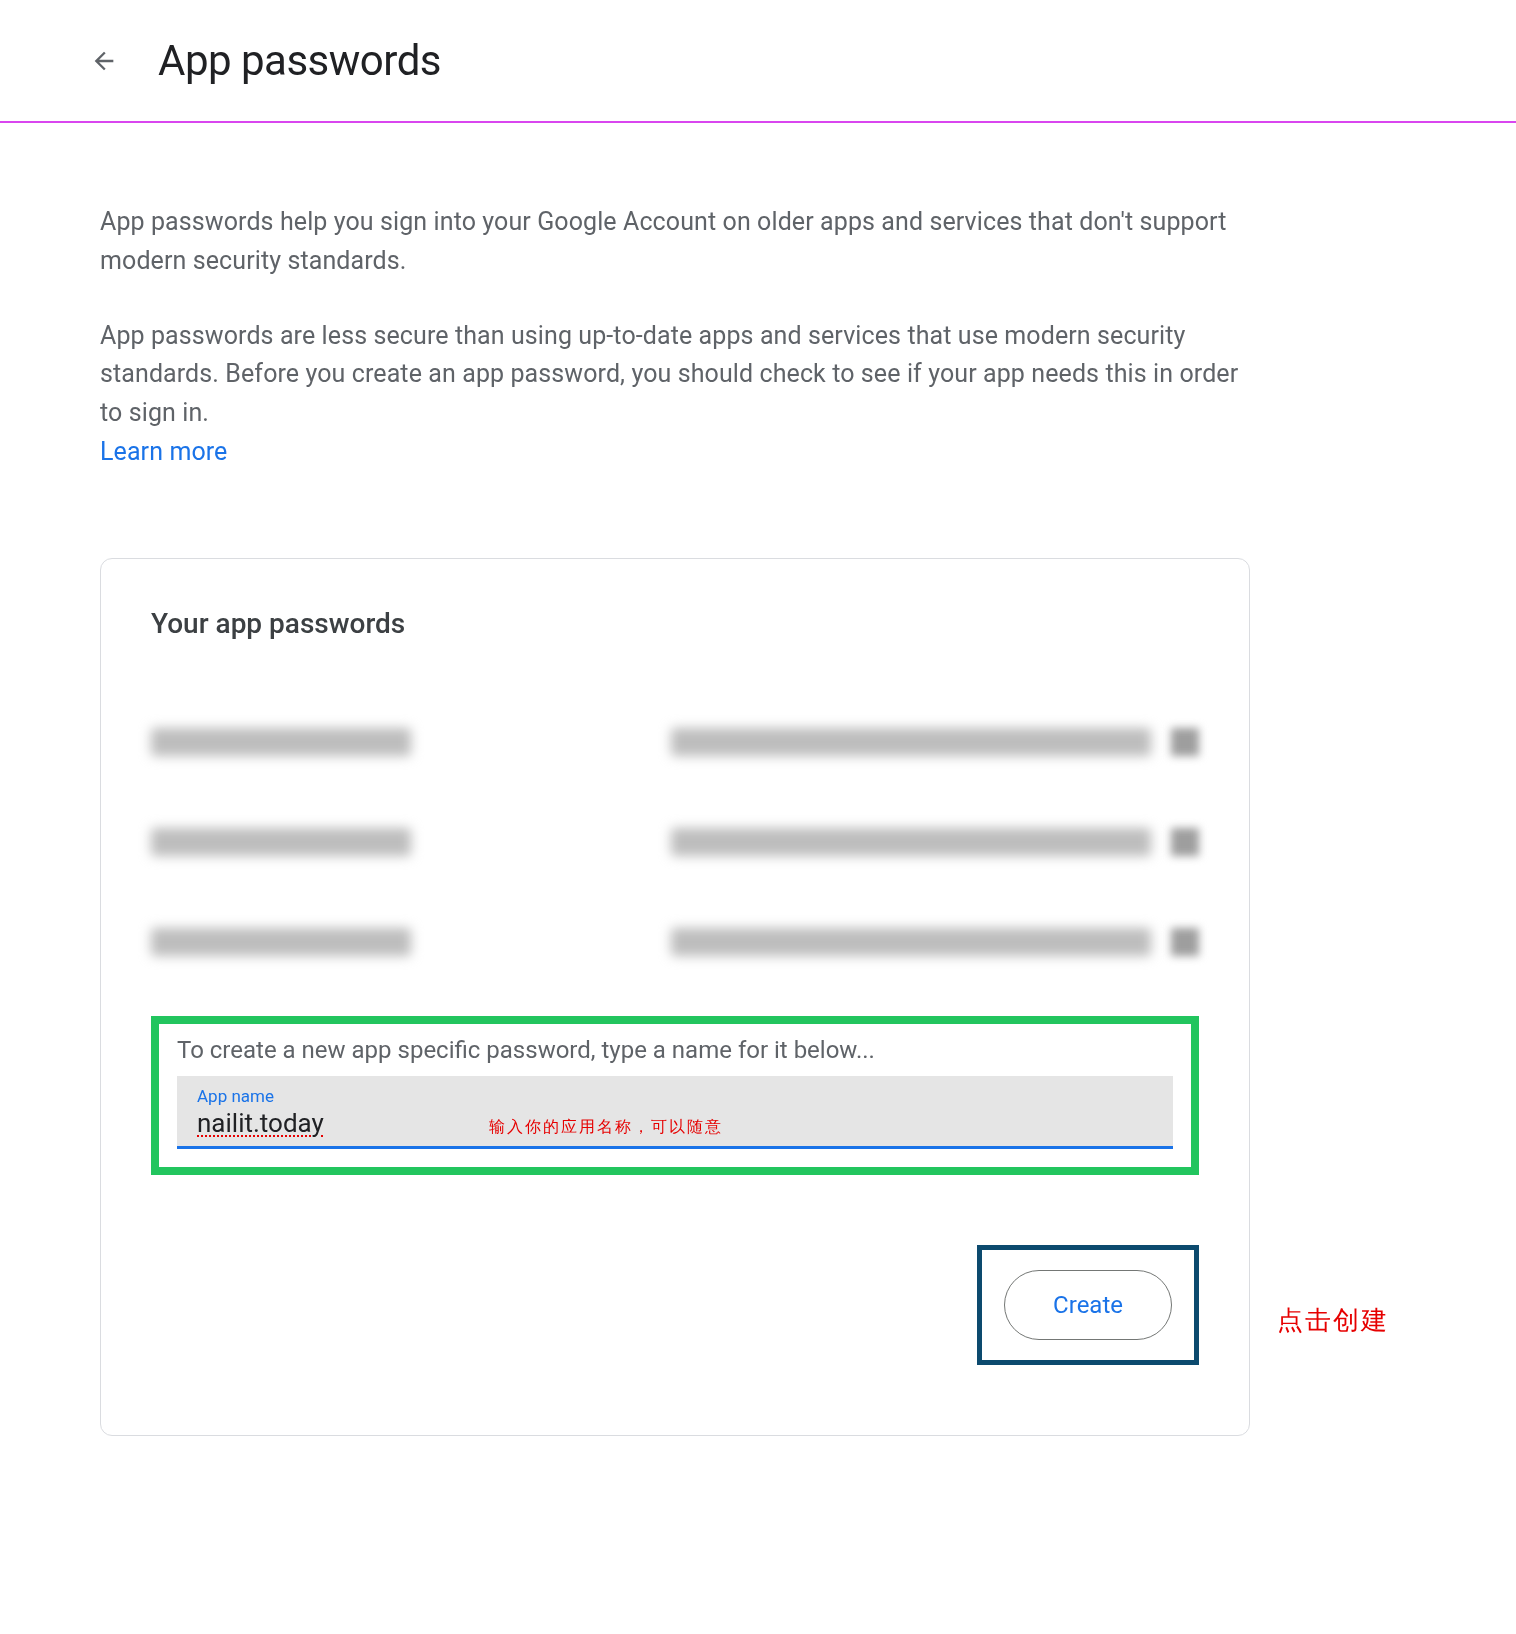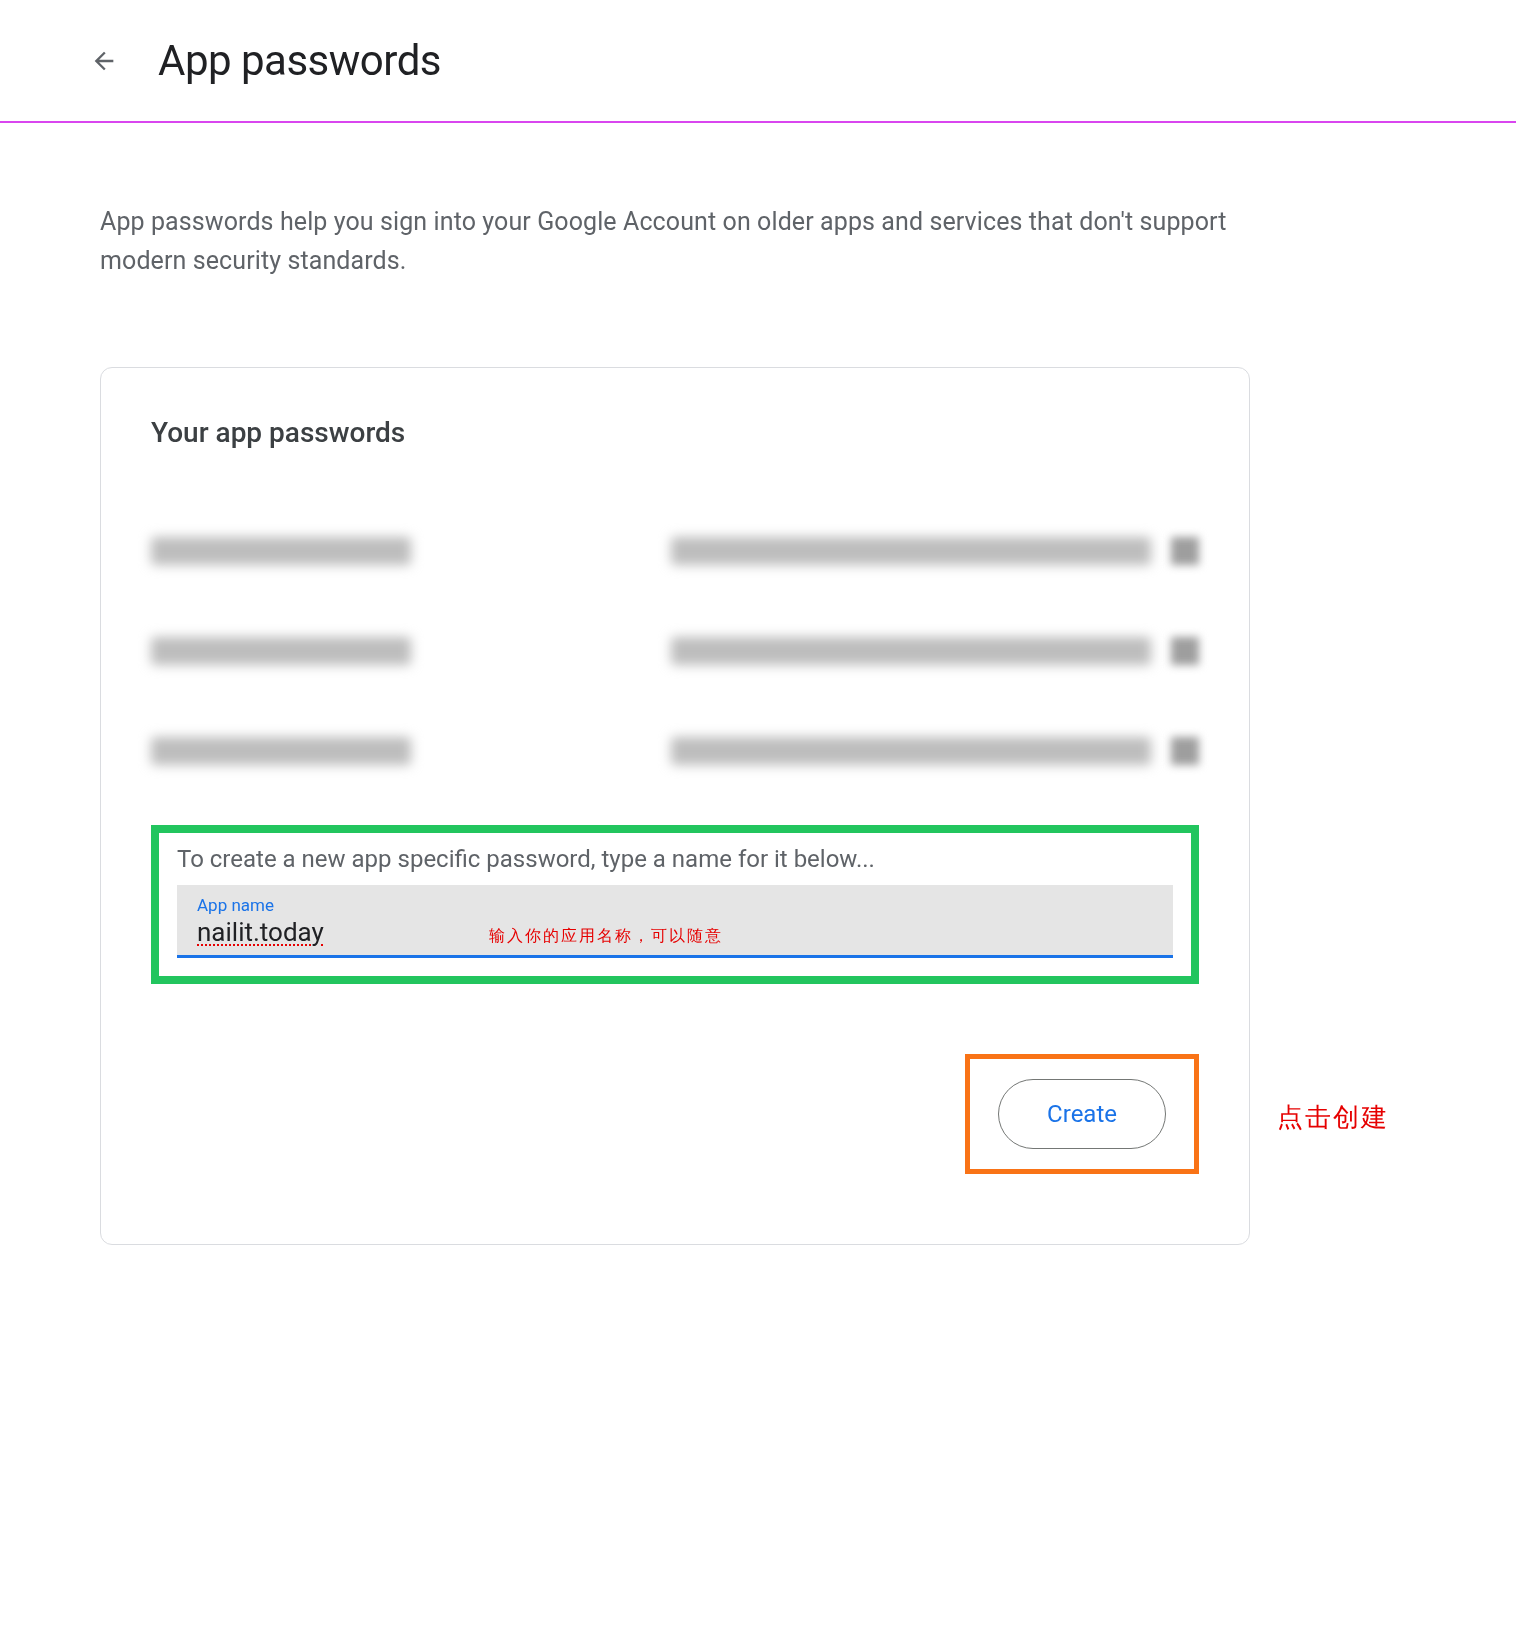--- a/index.html
+++ b/index.html
@@ -141,58 +141,63 @@
     .arrow-down svg { width: 24px; height: 70px; }
     
     .create-area {
       display: flex;
       justify-content: flex-end;
       align-items: center;
       margin-top: 70px;
       position: relative;
     }
     .annotation-box-2 {
-      border: 5px solid #f97316;
-      padding: 20px 28px;
+      border: 5px solid #0c4a6e;
+      padding: 20px 22px;
       display: inline-flex;
     }
     .create-button {
       border: 1px solid #747775;
       border-radius: 40px;
       background: #fff;
       color: #1a73e8;
       font-size: 24px;
       padding: 20px 48px;
       cursor: pointer;
       font-family: inherit;
     }
     .annotation-text-2 {
       position: absolute;
       right: -190px;
-      top: 46px;
+      top: 58px;
       font-size: 26px;
       color: #e60000;
       letter-spacing: 2px;
       white-space: nowrap;
     }
   </style>
 </head>
 <body>
 
 <div class="header">
   <div class="back-arrow">
     <svg viewBox="0 0 24 24">
         <path d="M20 11H7.83l5.59-5.59L12 4l-8 8 8 8 1.41-1.41L7.83 13H20v-2z"></path>
       </svg>
   </div>
   <h1 class="page-title">App passwords</h1>
 </div>
 
 <div class="content">
   <p class="description">App passwords help you sign into your Google Account on older apps and services that don't support modern security standards.</p>
+  <p class="description">
+    <span>App passwords are less secure than using up-to-date apps and services that use modern security standards. Before you create an app password, you should check to see if your app needs this in order to sign in.</span>
+    <br>
+    <a href="#" class="learn-more">Learn more</a>
+  </p>
 
   <div class="card">
     <h2 class="card-title">Your app passwords</h2>
 
     <div class="password-list">
       <div class="password-row">
         <div class="blur-block blur-name"></div>
         <div class="blur-block blur-date"></div>
         <div class="blur-icon"></div>
       </div>

